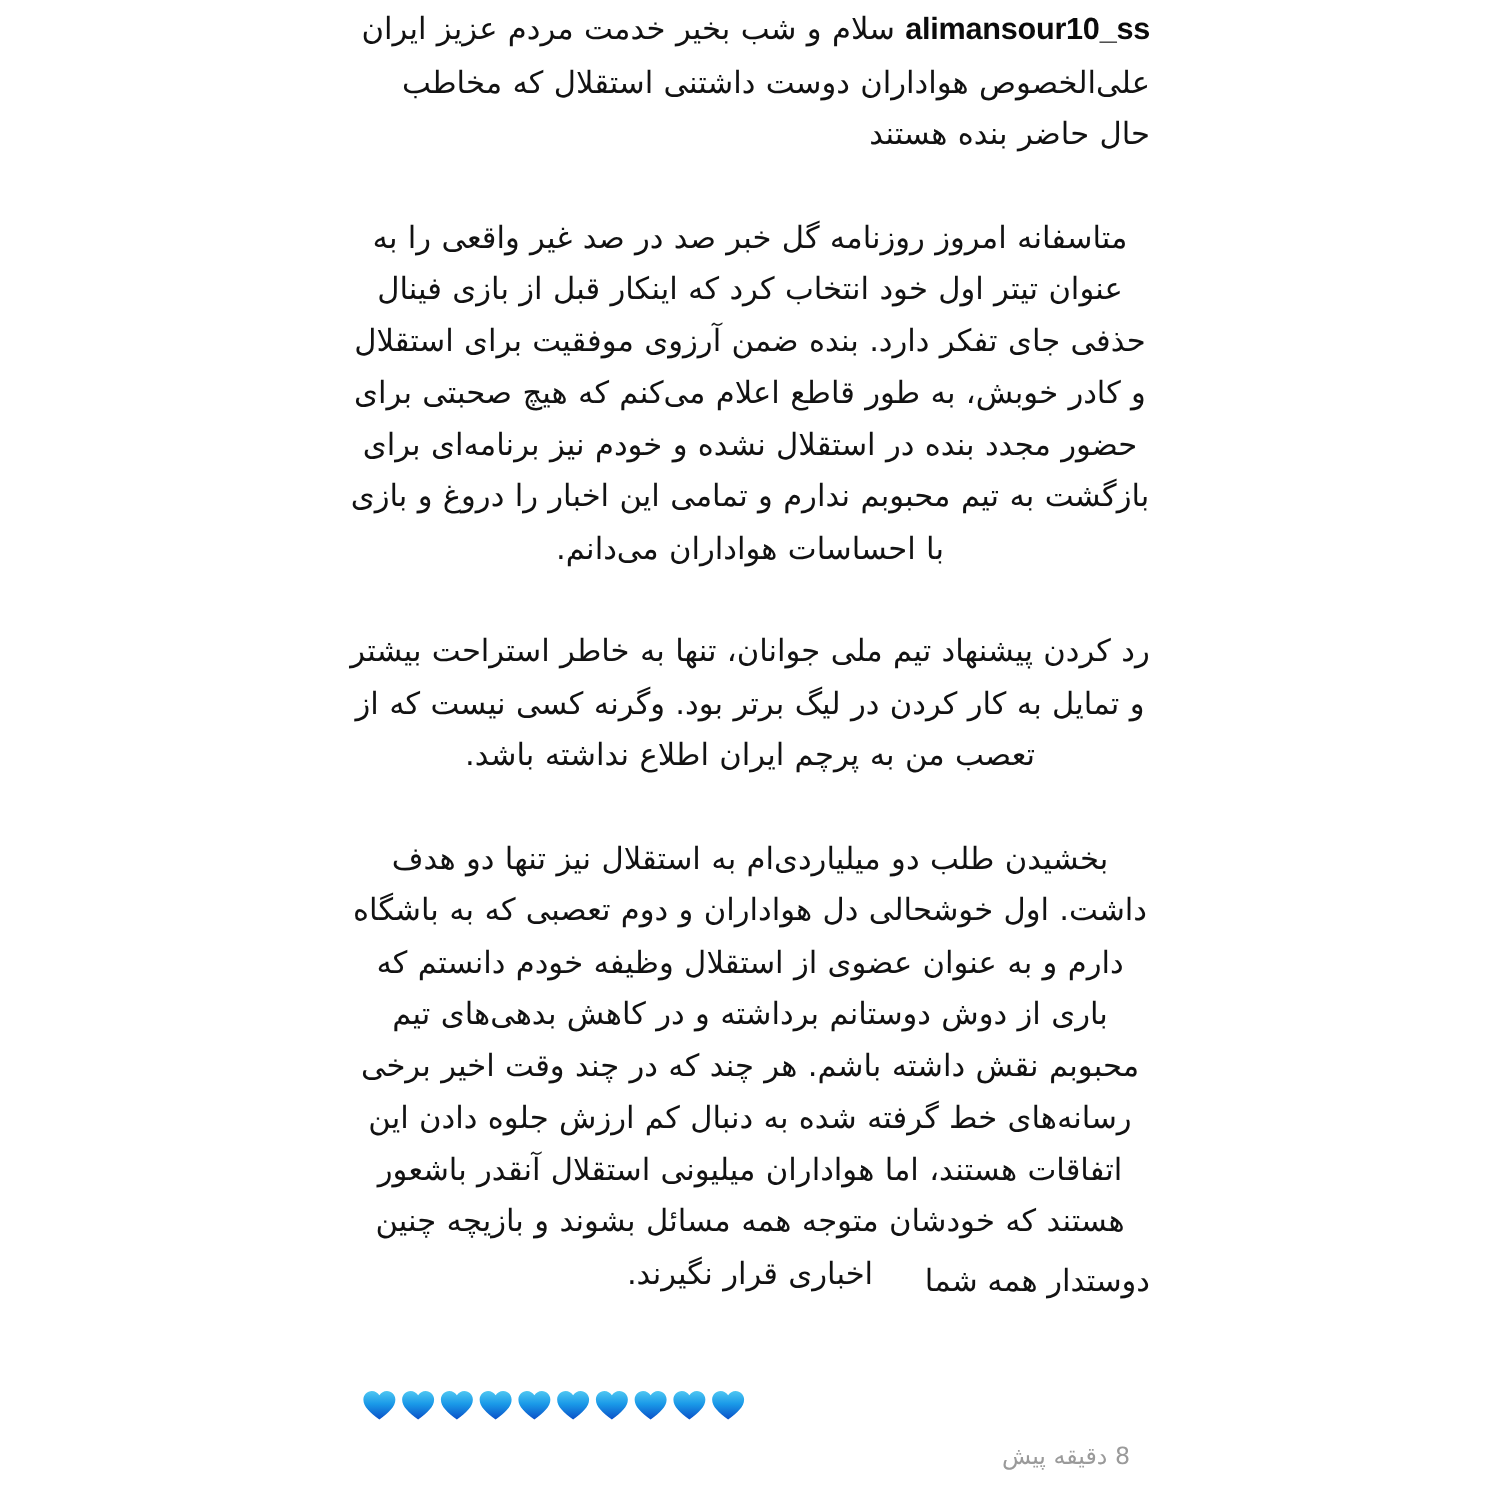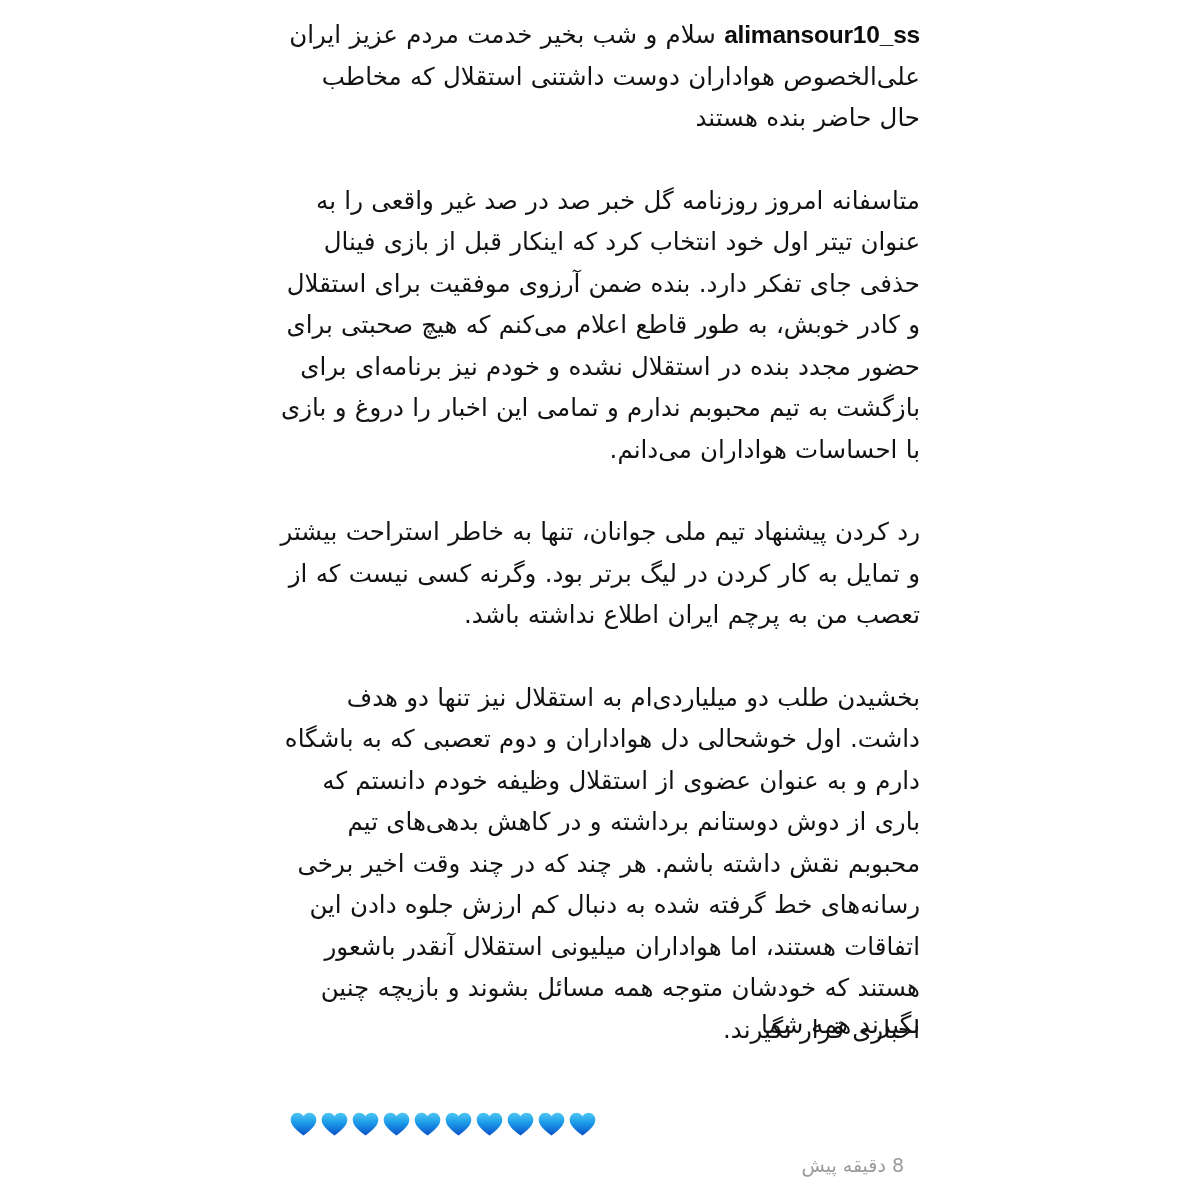--- a/index.html
+++ b/index.html
@@ -41,24 +41,25 @@
     letter-spacing: 0;
     word-spacing: 0.5px;
     color: #121212;
     text-align: right;
     direction: rtl;
     font-weight: 400;
   }
 
   .para + .para {
     margin-top: 41px;
+    text-align: center;
   }
 
   .para--first {
-    margin-top: 12px;
+    margin-top: 0;
   }
 
   .username {
     font-family: "Liberation Sans", "DejaVu Sans", sans-serif;
     font-weight: 700;
     font-size: 24.5px;
     color: #0b0b0b;
     direction: ltr;
     unicode-bidi: embed;
     display: inline-block;
@@ -121,21 +122,21 @@
     <p class="para">متاسفانه امروز روزنامه گل خبر صد در صد غیر واقعی را به عنوان تیتر اول خود انتخاب کرد که اینکار قبل از بازی فینال حذفی جای تفکر دارد. بنده ضمن آرزوی موفقیت برای استقلال و کادر خوبش، به طور قاطع اعلام می‌کنم که هیچ صحبتی برای حضور مجدد بنده در استقلال نشده و خودم نیز برنامه‌ای برای بازگشت به تیم محبوبم ندارم و تمامی این اخبار را دروغ و بازی با احساسات هواداران می‌دانم.</p>
 
 
     <p class="para">رد کردن پیشنهاد تیم ملی جوانان، تنها به خاطر استراحت بیشتر و تمایل به کار کردن در لیگ برتر بود. وگرنه کسی نیست که از تعصب من به پرچم ایران اطلاع نداشته باشد.</p>
 
     <p class="para">بخشیدن طلب دو میلیاردی‌ام به استقلال نیز تنها دو هدف داشت. اول خوشحالی دل هواداران و دوم تعصبی که به باشگاه دارم و به عنوان عضوی از استقلال وظیفه خودم دانستم که باری از دوش دوستانم برداشته و در کاهش بدهی‌های تیم محبوبم نقش داشته باشم. هر چند که در چند وقت اخیر برخی رسانه‌های خط گرفته شده به دنبال کم ارزش جلوه دادن این اتفاقات هستند، اما هواداران میلیونی استقلال آنقدر باشعور هستند که خودشان متوجه همه مسائل بشوند و بازیچه چنین اخباری قرار نگیرند.</p>
 
   </div>
 
   <div class="signature-block">
-    <p class="sig-line">نگیرند همه شما</p>
+    <p class="sig-line">دوستدار همه شما</p>
   </div>
 
   <div class="hearts-row">
     <svg class="heart" viewBox="0 0 32 32">
         <defs>
           <linearGradient id="hg" x1="0" y1="0" x2="0" y2="1">
             <stop offset="0%" stop-color="#4fc7f2"></stop>
             <stop offset="45%" stop-color="#1a9ae8"></stop>
             <stop offset="100%" stop-color="#0a50c8"></stop>
           </linearGradient>

